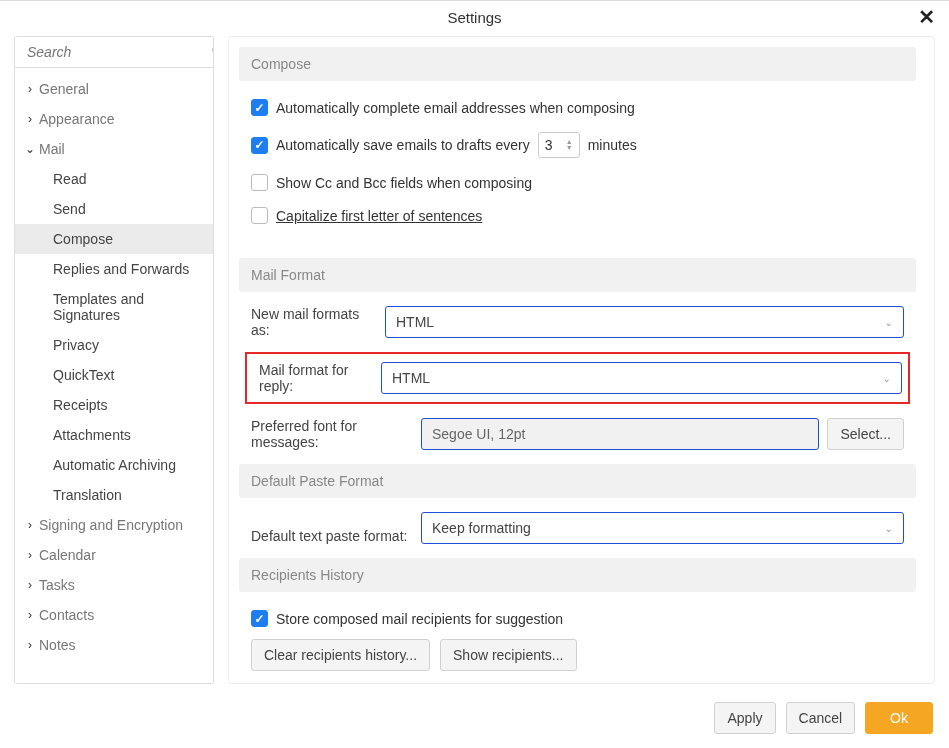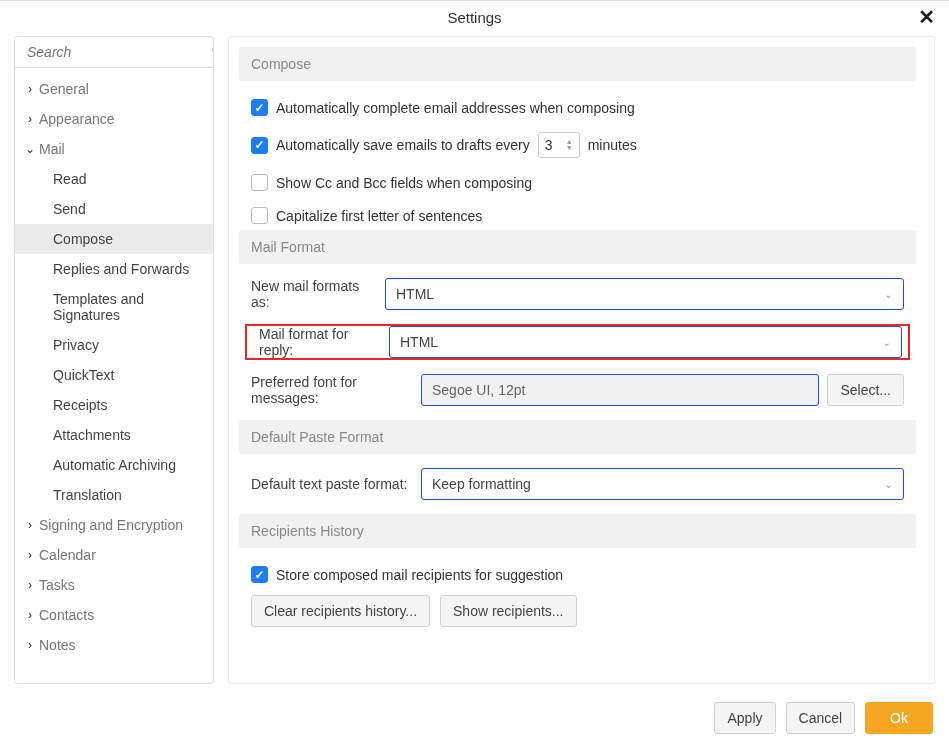--- a/index.html
+++ b/index.html
@@ -160,21 +160,21 @@
   .num-input .spin {
     display: flex;
     flex-direction: column;
     font-size: 7px;
     line-height: 6px;
     color: #999;
     margin-left: 4px;
   }
   .form-row {
     display: flex;
-    align-items: center;
+    align-items: flex-end;
     padding: 0 12px;
     margin-bottom: 14px;
     gap: 8px;
   }
   .form-label {
     width: 126px;
     flex-shrink: 0;
     color: #444;
   }
   .form-label.wide { width: 162px; }
@@ -195,25 +195,24 @@
   .select .chevdown {
     position: absolute;
     right: 10px;
     top: 50%;
     transform: translateY(-50%);
     color: #999;
     font-size: 10px;
   }
   .highlight-box {
     border: 2px solid #e62828;
-    padding: 0 6px;
+    padding: 8px 6px;
     margin: 0 6px 14px 6px;
     display: flex;
     align-items: center;
-    gap: 8px;
   }
   .highlight-box .form-label { width: 122px; margin-left:6px;}
   .btn {
     border: 1px solid #d0d0d0;
     background: #f4f4f4;
     border-radius: 3px;
     padding: 7px 12px;
     cursor: pointer;
     color: #444;
     font-size: 14px;
@@ -328,21 +327,21 @@
                 <span>▲</span>
                 <span>▼</span>
               </span>
           </span>
           <span>minutes</span>
         </div>
         <div class="row">
           <span class="checkbox"></span>
           <span>Show Cc and Bcc fields when composing</span>
         </div>
-        <div class="row" style="margin-bottom:2px;">
+        <div class="row" style="margin-bottom:30px;text-decoration:underline;">
           <span class="checkbox"></span>
           <span>Capitalize first letter of sentences</span>
         </div>
 
         <div class="section-header">Mail Format</div>
         <div class="form-row">
           <span class="form-label">New mail formats as:</span>
           <div class="select">
             <span>HTML</span>
             <span class="chevdown">⌄</span>

